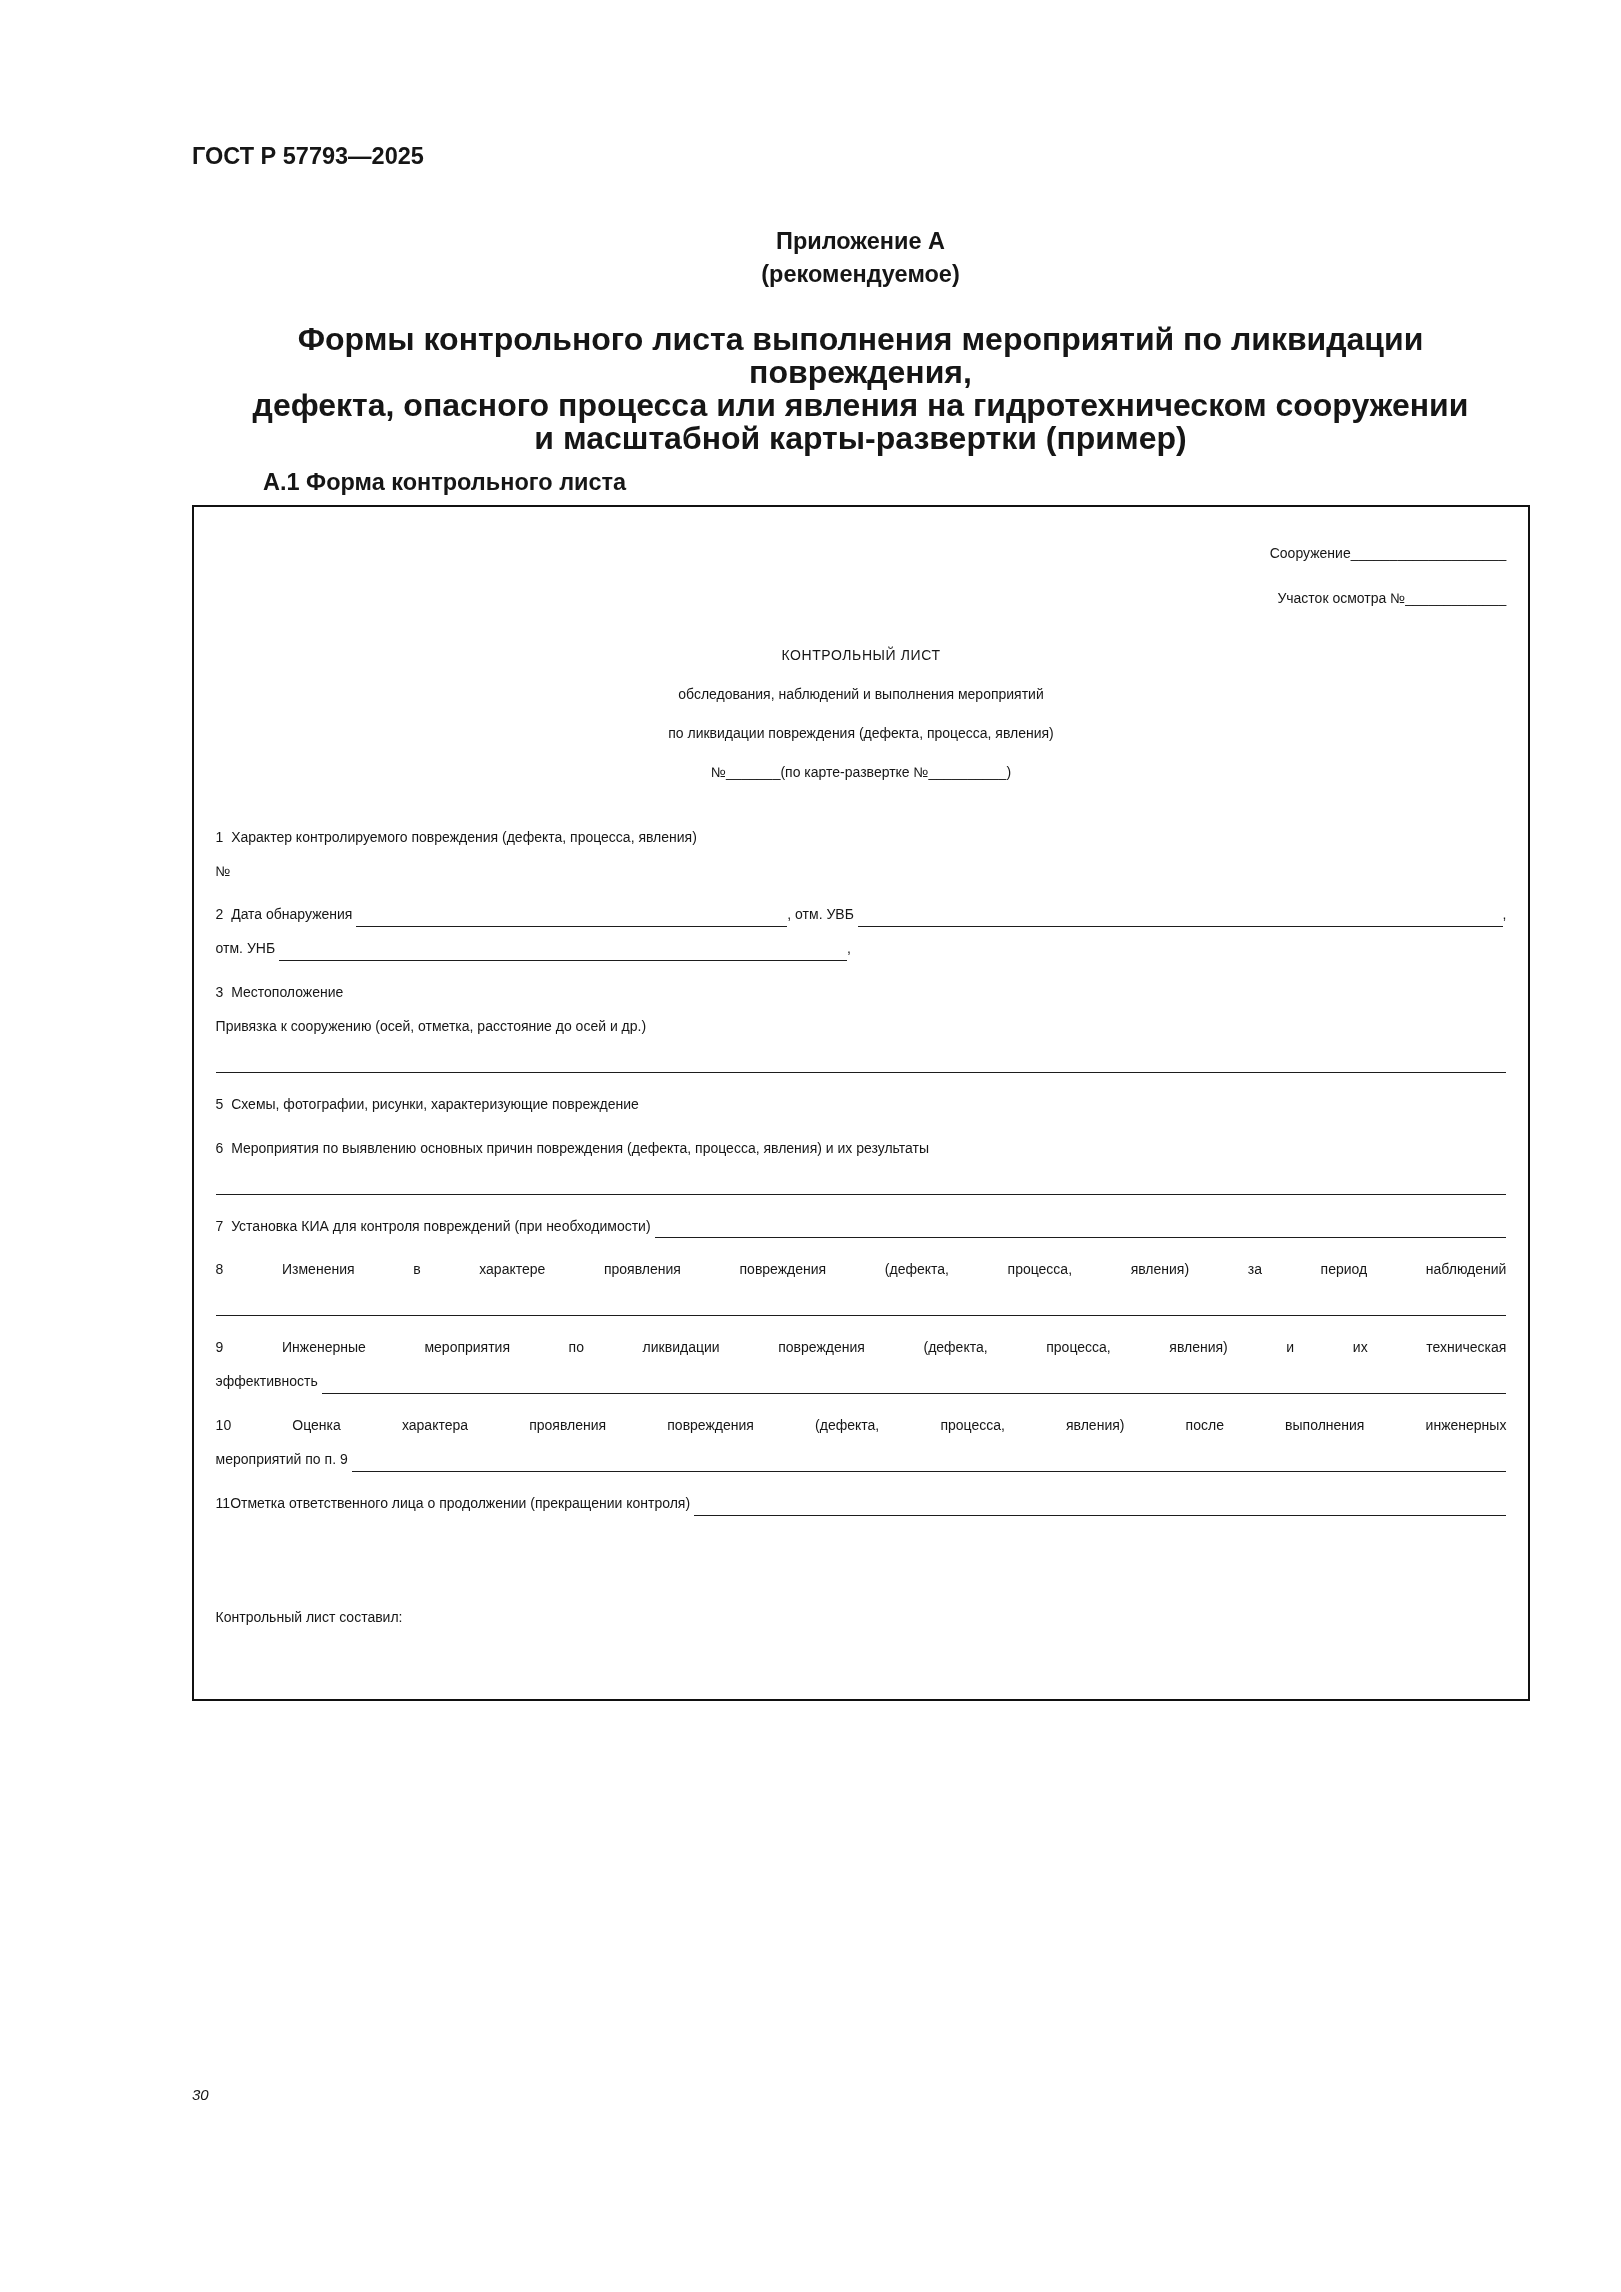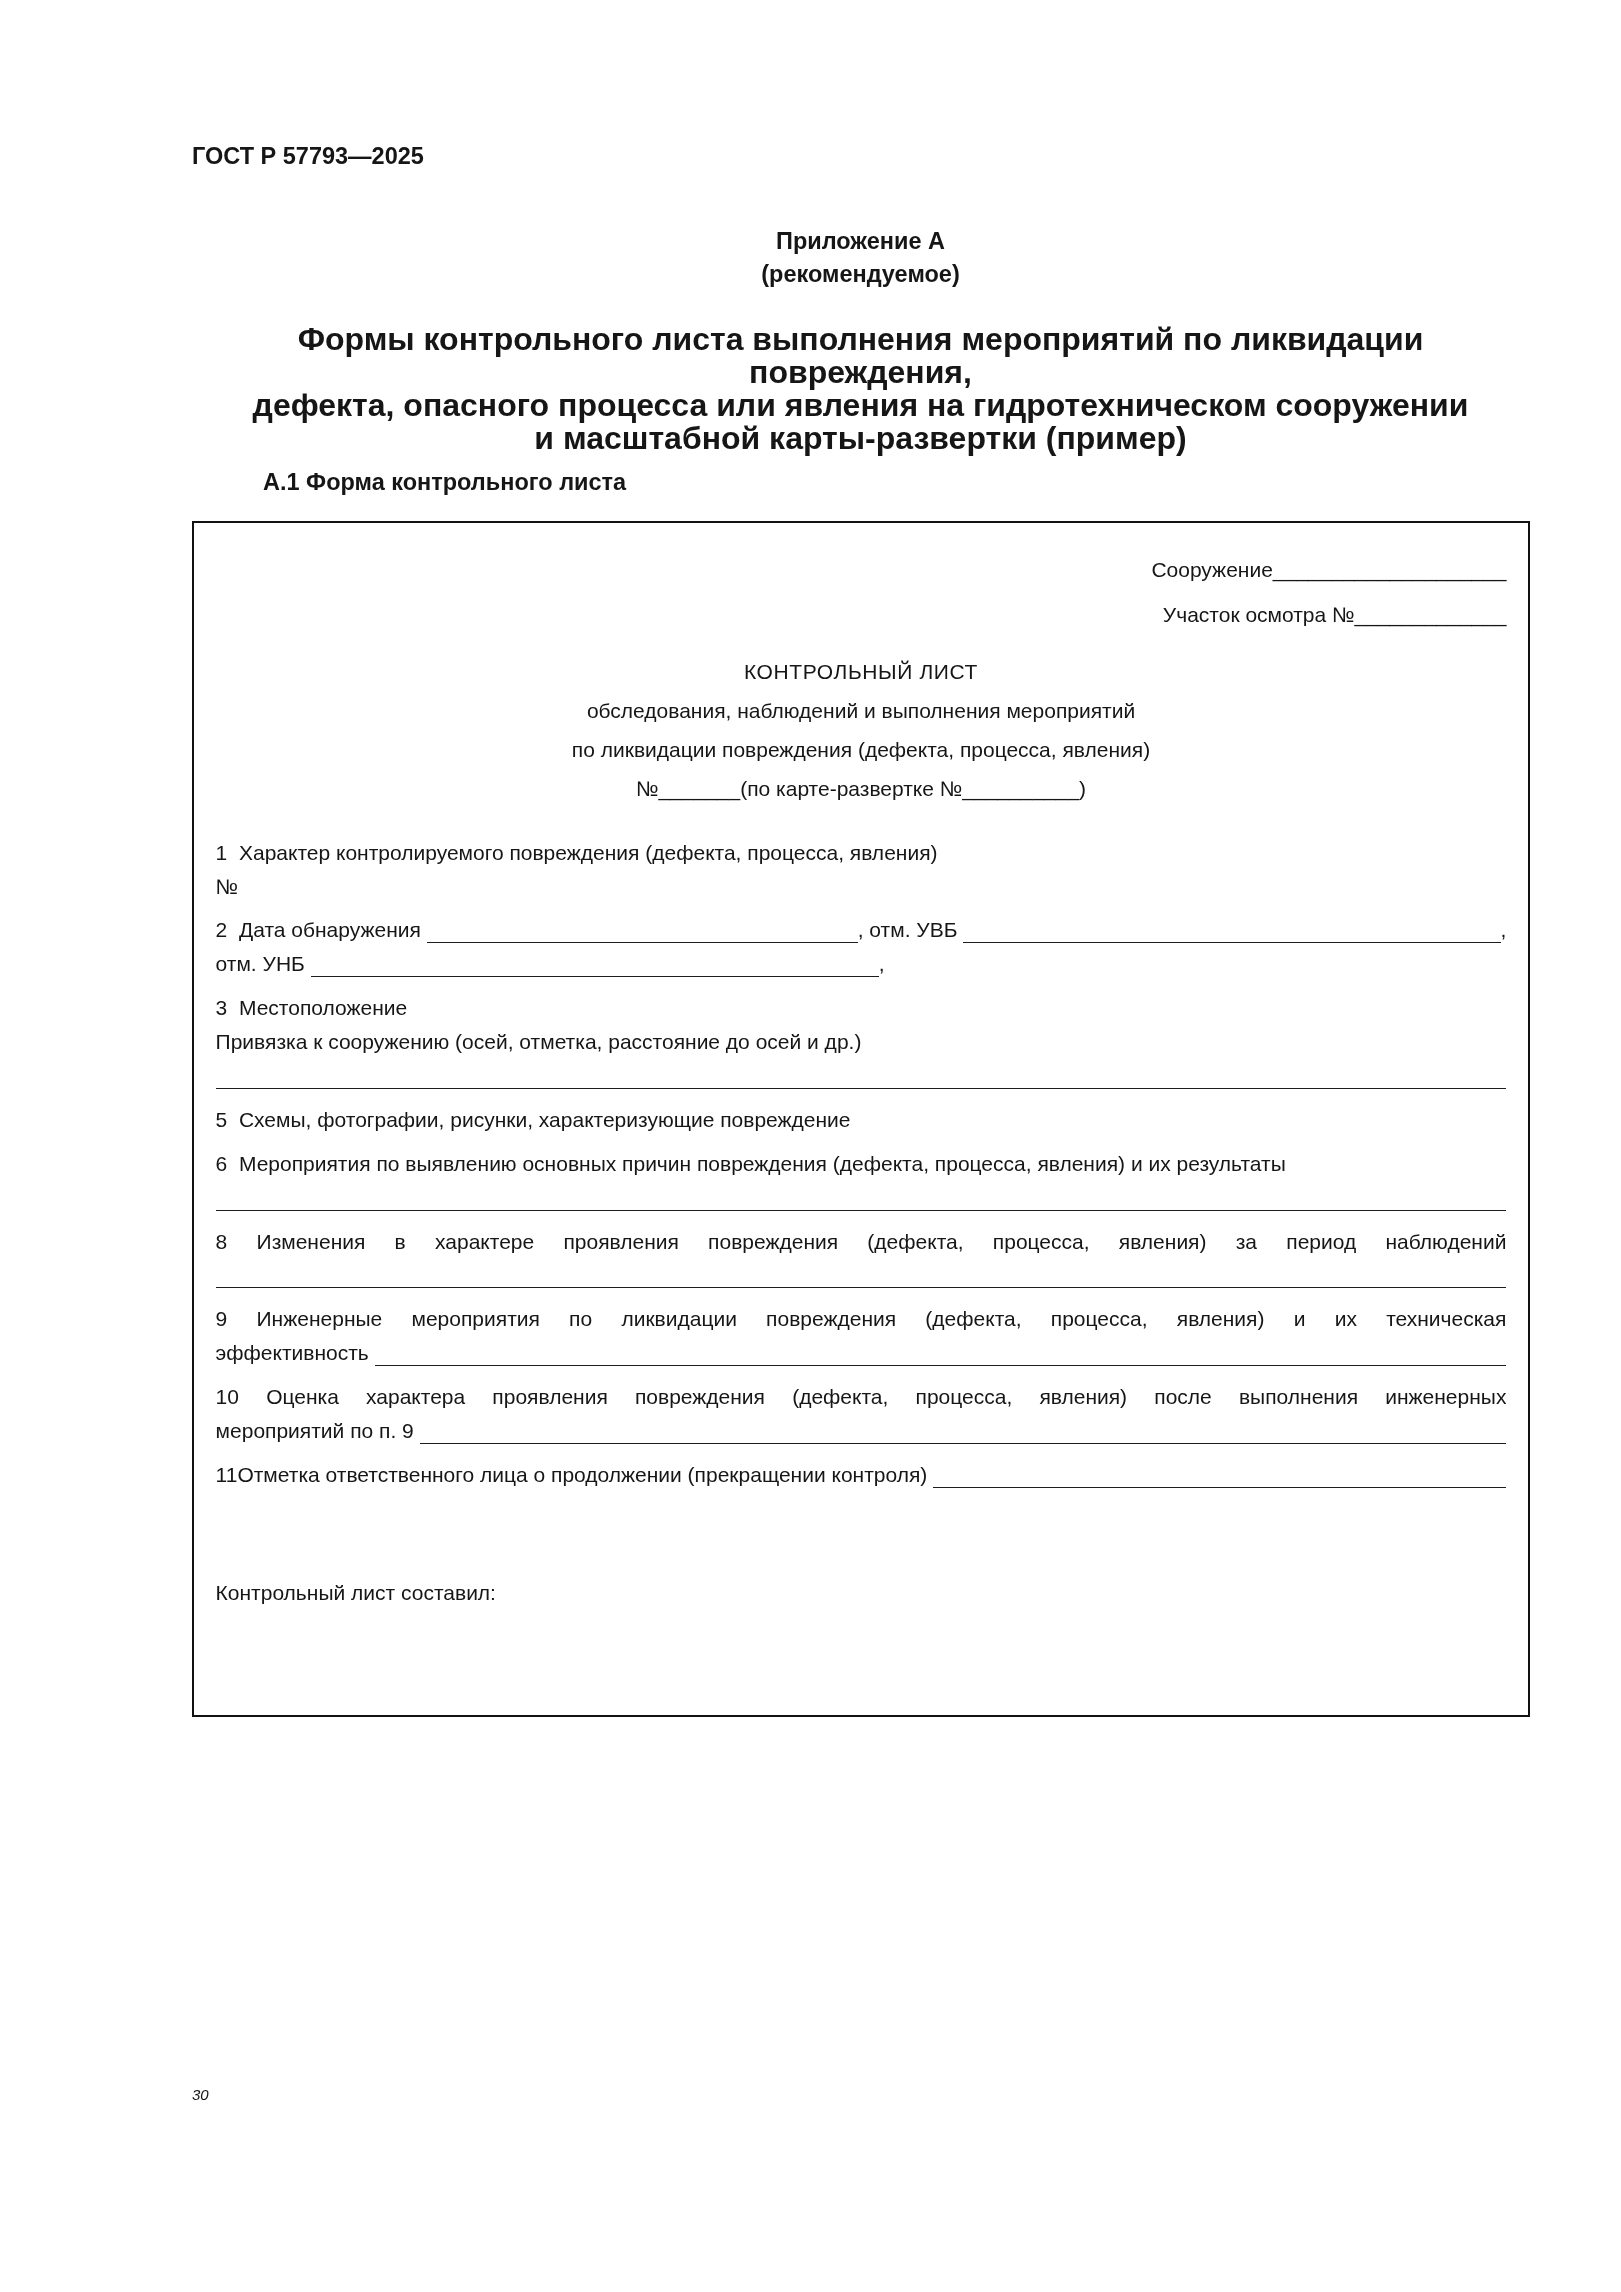--- a/index.html
+++ b/index.html
@@ -22,25 +22,25 @@
   }
   .main-heading {
     position: absolute; left: 192px; top: 323px; width: 1337px;
     text-align: center; font-size: 32px; font-weight: 700; line-height: 33px;
   }
   .section-label {
     position: absolute; left: 263px; top: 469px;
     font-size: 23.5px; font-weight: 700;
   }
   .form-box {
-    position: absolute; left: 192px; top: 521px;
+    position: absolute; left: 192px; top: 505px;
     width: 1338px; height: 1196px;
     border: 2px solid #111111;
     padding: 23.5px 21.6px;
-    font-size: 21px;
+    font-size: 14px;
   }
   .box-right { text-align: right; line-height: 45px; }
   .box-center { margin-top: 15.7px; text-align: center; line-height: 39px; }
   .form-title { letter-spacing: 0.6px; }
   .form-items { margin-top: 27.4px; }
   .form-item { margin-top: 9.8px; }
   .form-item:first-child { margin-top: 0; }
   .form-line {
     display: flex; align-items: center;
     line-height: 34px; min-height: 34px;
@@ -135,20 +135,26 @@
       </div>
       <div class="form-item">
         <div class="form-line">
           <span class="seg-text">6  Мероприятия по выявлению основных причин повреждения (дефекта, процесса, явления) и их результаты</span>
         </div>
         <div class="form-line">
           <span class="blank fill"></span>
         </div>
       </div>
       <div class="form-item">
+        <div class="form-line">
+          <span class="seg-text">7  Установка КИА для контроля повреждений (при необходимости) </span>
+          <span class="blank fill"></span>
+        </div>
+      </div>
+      <div class="form-item">
         <div class="form-line justify"><span class="seg-text">8  Изменения в характере проявления повреждения (дефекта, процесса, явления) за период наблюдений</span></div>
         <div class="form-line">
           <span class="blank fill"></span>
         </div>
       </div>
       <div class="form-item">
         <div class="form-line justify"><span class="seg-text">9  Инженерные мероприятия по ликвидации повреждения (дефекта, процесса, явления) и их техническая</span></div>
         <div class="form-line">
           <span class="seg-text">эффективность </span>
           <span class="blank fill"></span>

